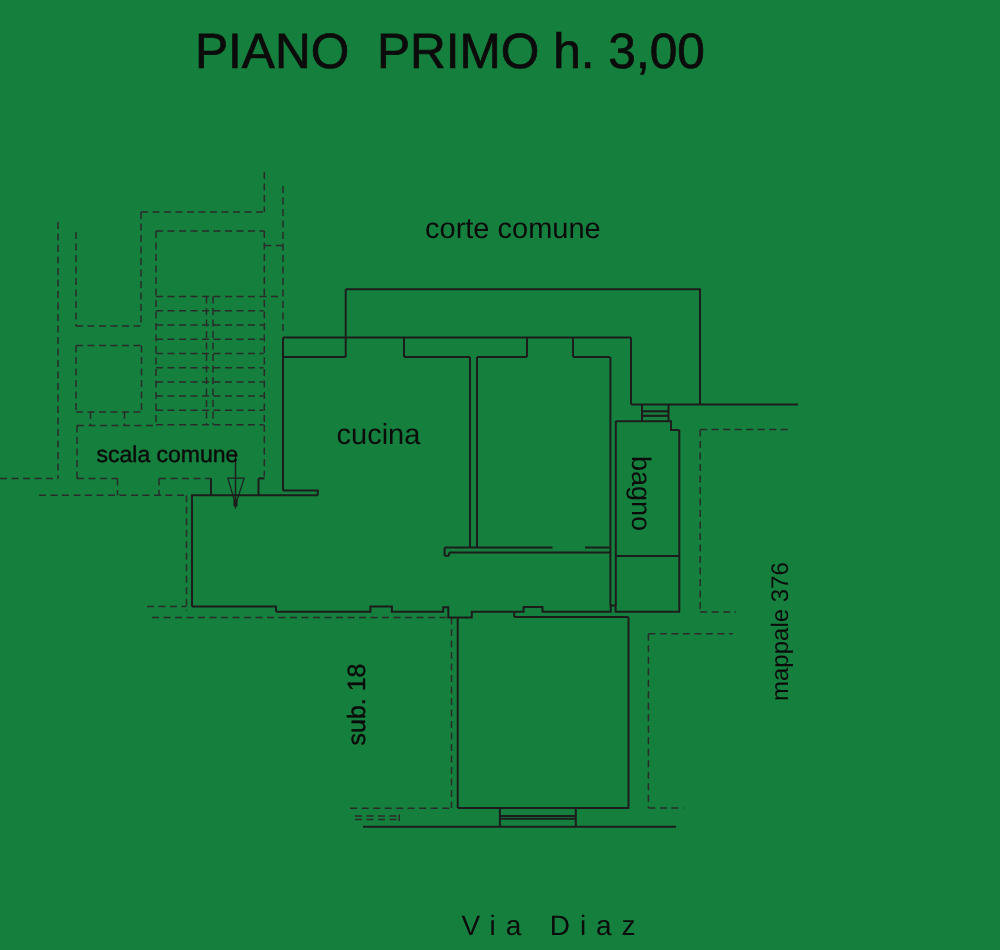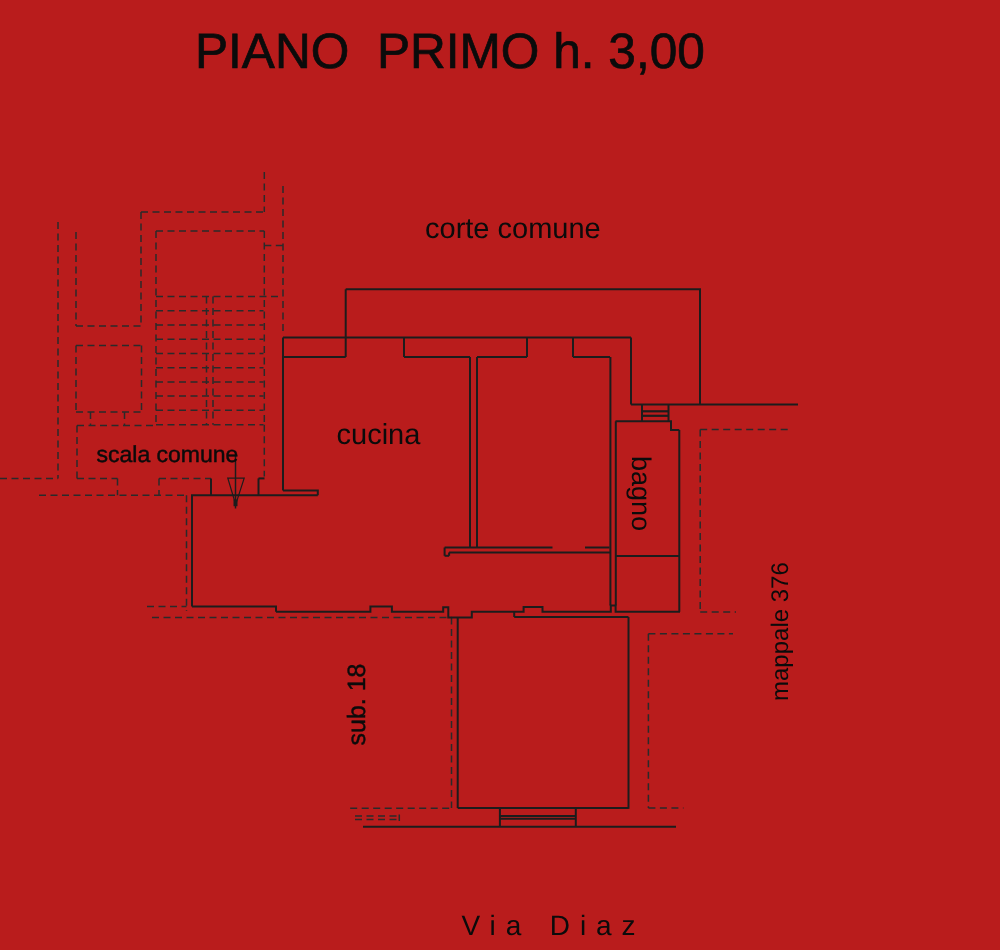--- a/index.html
+++ b/index.html
@@ -1,16 +1,16 @@
 <!DOCTYPE html>
 <html><head>
 <meta charset="utf-8">
 <style>
   html,body{margin:0;padding:0;background:#ffffff;}
-  .page{position:relative;width:1000px;height:950px;background:#b91c1c;overflow:hidden;
+  .page{position:relative;width:1000px;height:950px;background:#15803d;overflow:hidden;
         font-family:"Liberation Sans", sans-serif;}
   svg{position:absolute;left:0;top:0;}
   text{font-family:"Liberation Sans", sans-serif;fill:#0b0b0b;text-rendering:geometricPrecision;}
 </style>
 </head>
 <body>
 <div class="page">
 <svg width="1000" height="950" viewBox="0 0 1000 950">
   <g id="dashed" fill="none" stroke="#2a2a2a" stroke-width="1.5" stroke-dasharray="7 4.5">
 

